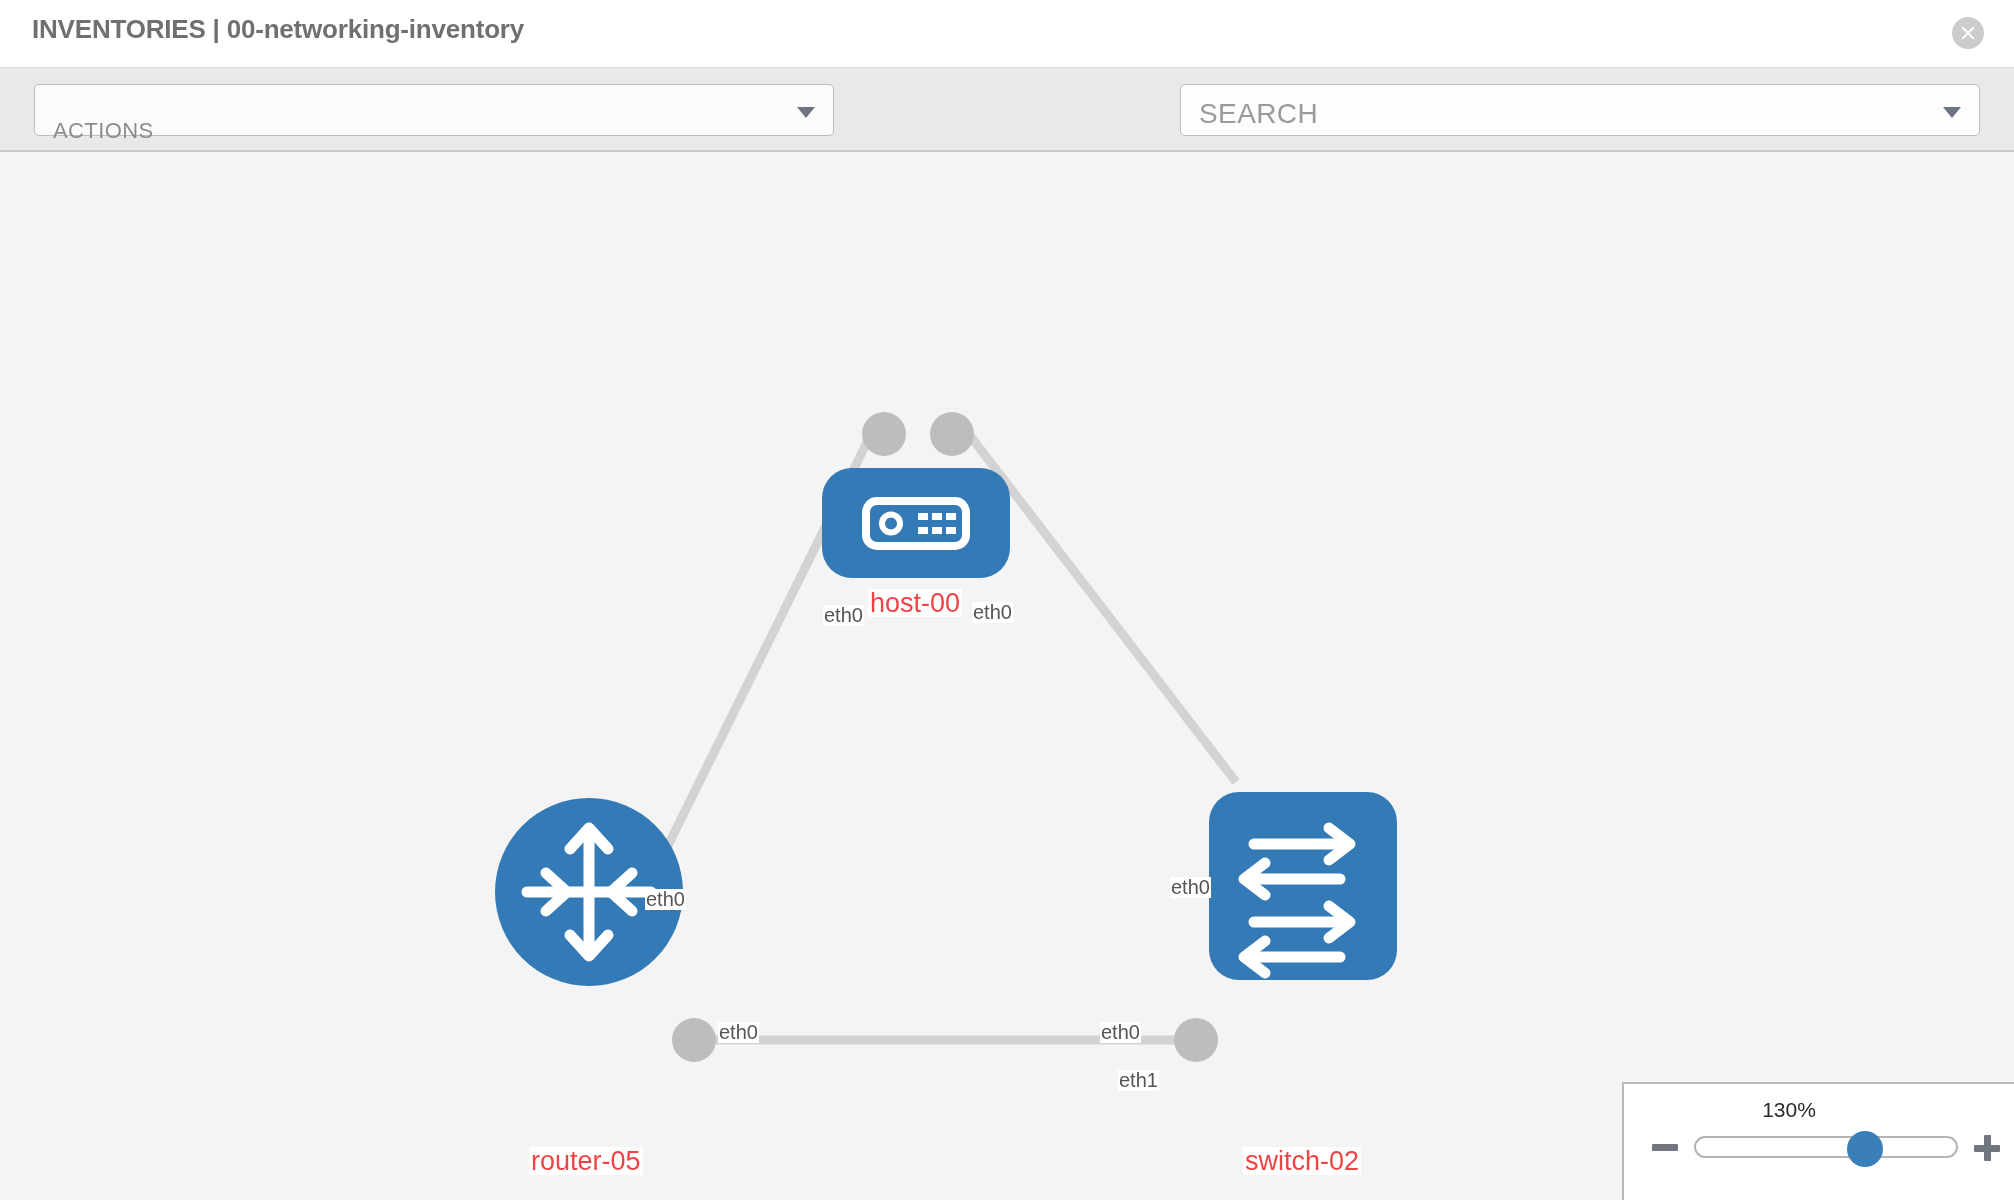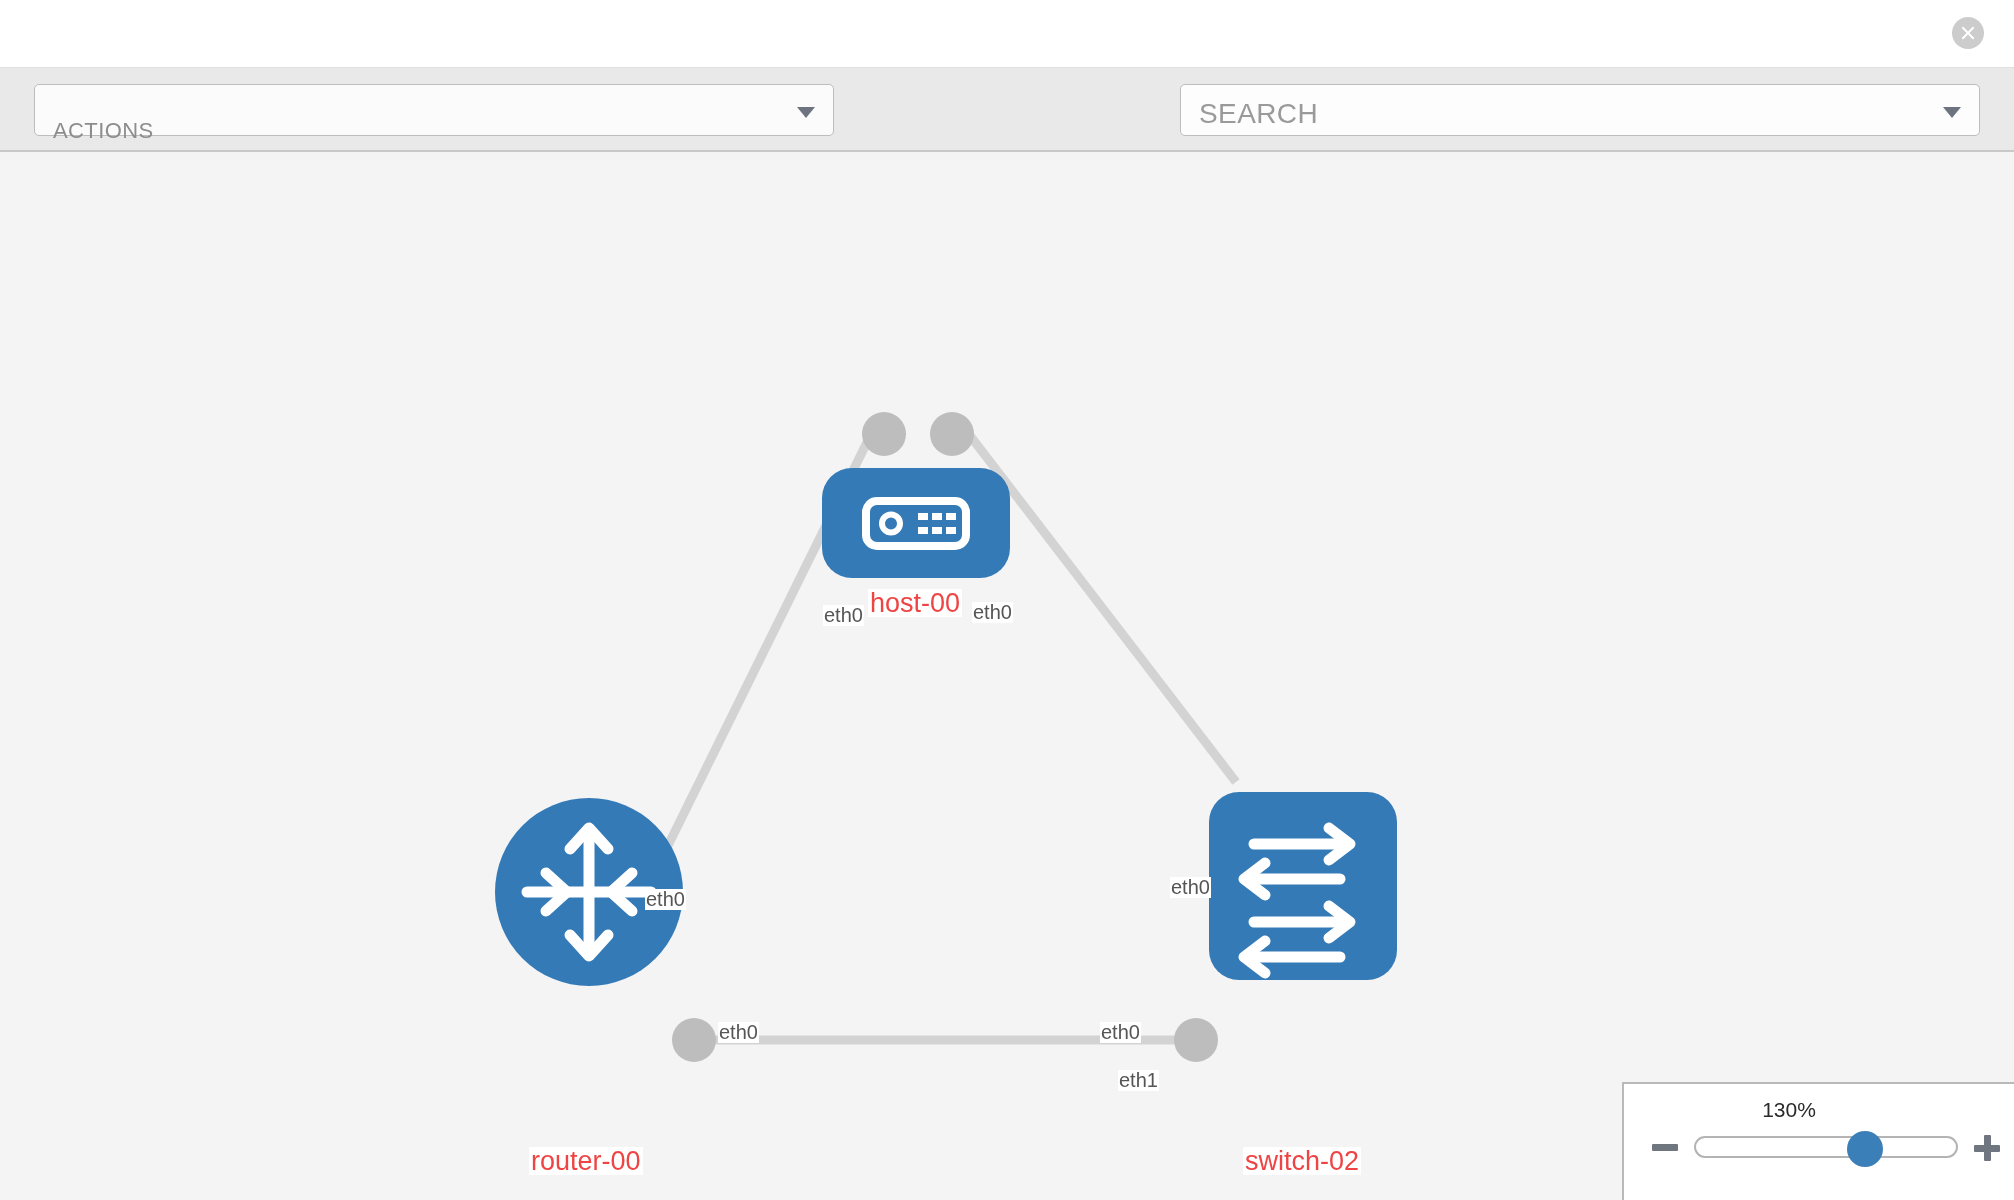--- a/index.html
+++ b/index.html
@@ -233,20 +233,21 @@
   }
   .zoom-plus::before { left: 0; top: 10px; width: 26px; height: 7px; }
   .zoom-plus::after  { left: 10px; top: 0; width: 7px; height: 26px; }
 </style>
 </head>
 <body>
 
 <div id="app">
 
   <div class="header">
+    <div class="page-title">INVENTORIES | 00-networking-inventory</div>
 
     <div class="close-btn">
       <svg width="32" height="32" viewBox="0 0 32 32">
         <path d="M11 9.6 L16 14.6 L21 9.6 L22.4 11 L17.4 16 L22.4 21 L21 22.4 L16 17.4 L11 22.4 L9.6 21 L14.6 16 L9.6 11 Z" fill="#ffffff"></path>
       </svg>
     </div>
   </div>
 
   <div class="toolbar">
 
@@ -359,21 +360,21 @@
     <div class="iface-label" style="left:1170px; top:725px;">eth0</div>
 
     <div class="iface-label" style="left:718px; top:870px;">eth0</div>
 
     <div class="iface-label" style="left:1100px; top:870px;">eth0</div>
 
     <div class="iface-label" style="left:1118px; top:918px;">eth1</div>
 
     <div class="node-label" style="left:868px; top:437px;">host-00</div>
 
-    <div class="node-label" style="left:529px; top:995px;">router-00</div>
+    <div class="node-label" style="left:529px; top:995px;">router-05</div>
 
     <div class="node-label" style="left:1243px; top:995px;">switch-02</div>
 
   </div>
 
   <div class="zoom-widget">
     <div class="zoom-pct">130%</div>
 
     <div class="zoom-minus"></div>
 

